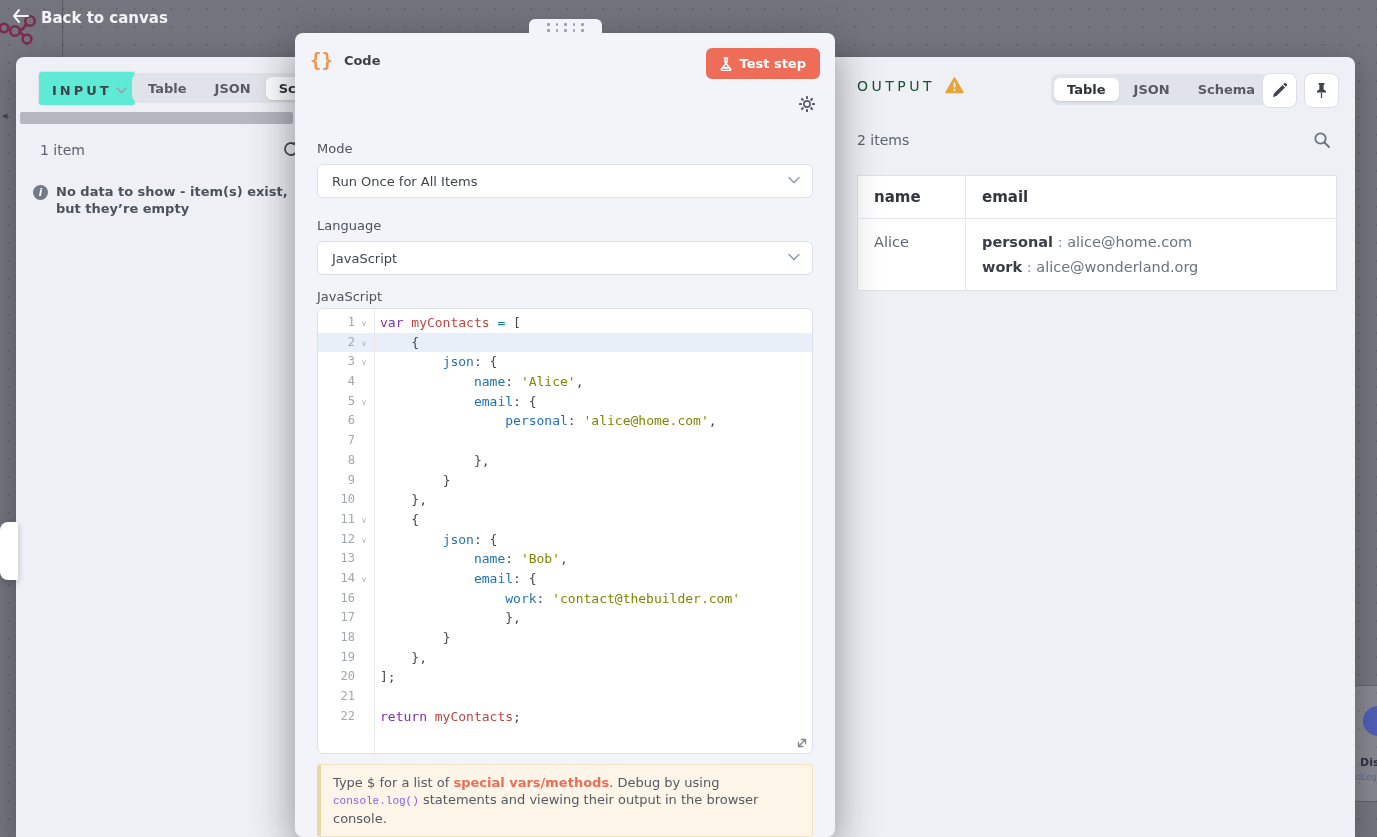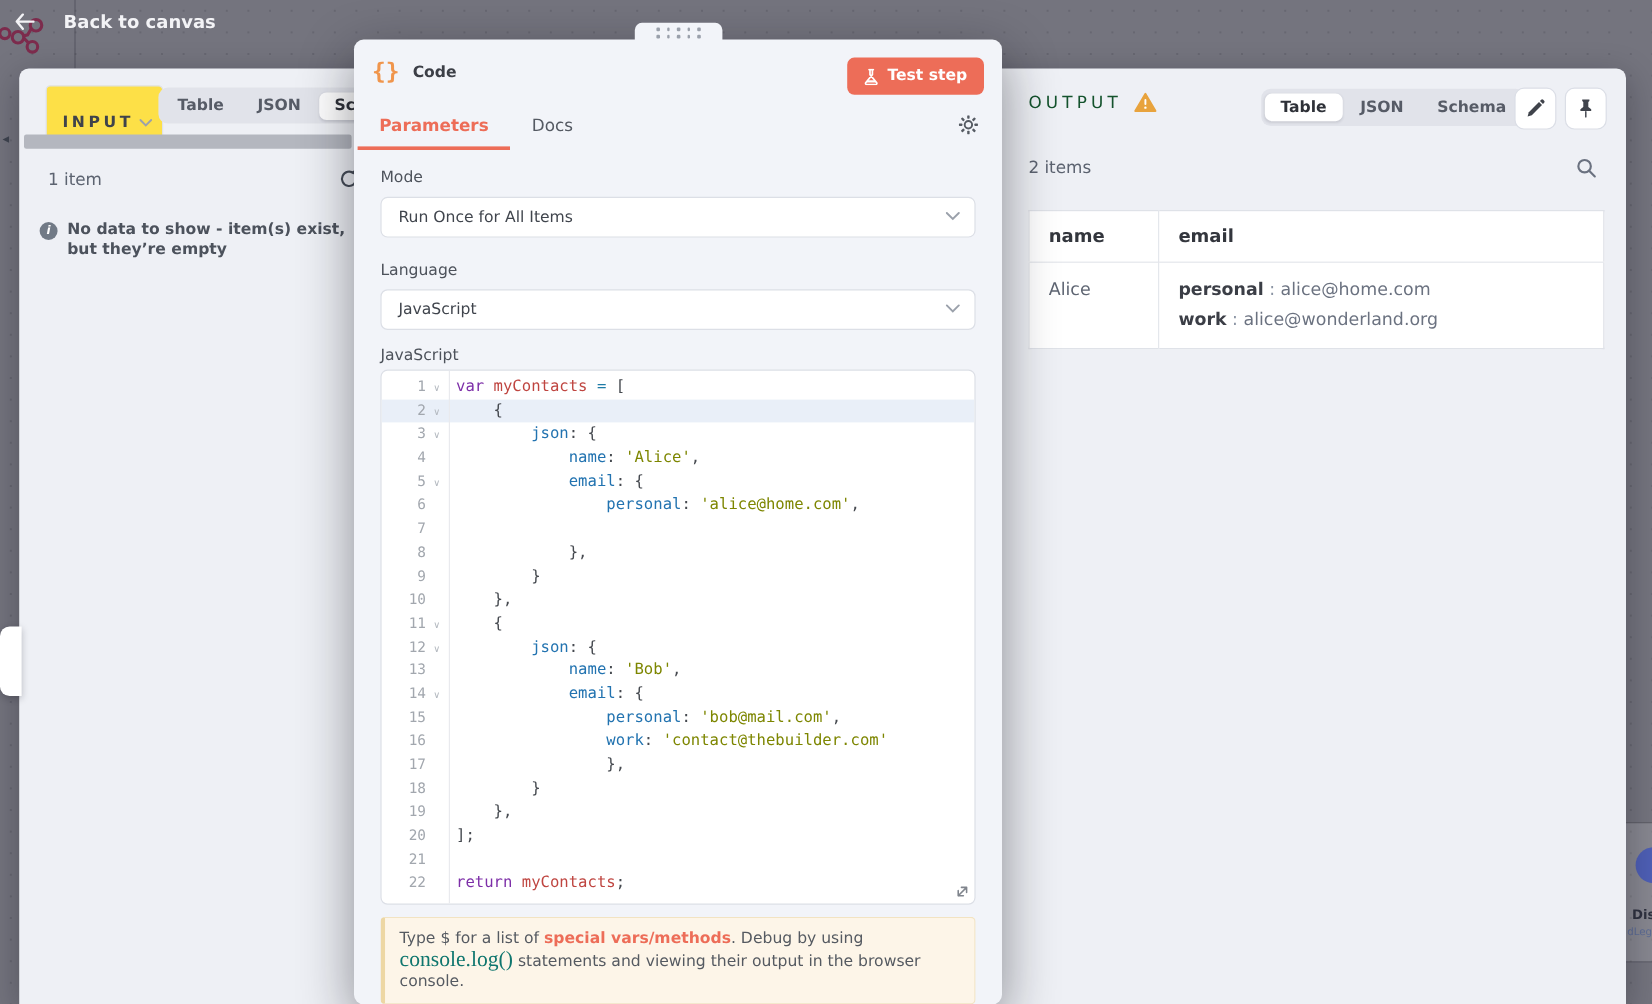--- a/index.html
+++ b/index.html
@@ -7,32 +7,32 @@
     width:1377px;height:837px;position:relative;overflow:hidden;
     background-color:#74747e;
     background-image:radial-gradient(rgba(35,35,45,.16) 1px, transparent 1.3px);
     background-size:18px 18px;
     font-family:"DejaVu Sans","Liberation Sans",sans-serif;
     -webkit-font-smoothing:antialiased;
   }
   .abs{position:absolute}
 
   
-  .back-link{left:12px;top:9px;display:flex;align-items:center;gap:24px;color:#f3f3f6;
+  .back-link{left:12px;top:9px;display:flex;align-items:flex-start;gap:12px;color:#f3f3f6;
     font-size:15px;font-weight:600;cursor:pointer;z-index:5}
   .top-divider{left:62px;top:0;width:1px;height:57px;background:rgba(25,25,35,.28);z-index:1}
   .logo{left:-2px;top:12px;z-index:4}
 
   
   .ndv{left:16px;top:57px;width:1339px;bottom:0;background:#eef0f5;
     border-radius:8px 8px 0 0;box-shadow:0 8px 28px rgba(10,10,20,.3);z-index:2}
 
   
-  .input-dd{left:22px;top:14px;height:29px;background:#fde047;border:1px solid #dfe2e8;border-radius:4px;
-    display:flex;align-items:center;padding:16px 8px 0 13px;gap:4px;cursor:pointer}
+  .input-dd{left:22px;top:14px;height:29px;background:#5eead4;border:1px solid #dfe2e8;border-radius:4px;
+    display:flex;align-items:center;padding:4px 8px 0 13px;gap:4px;cursor:pointer}
   .input-dd .lbl{font-size:13px;font-weight:700;letter-spacing:3px;color:#3f434b}
   .pill{background:#e1e3ea;border-radius:8px;display:flex;align-items:center;padding:3px;gap:2px}
   .pill-in{left:116px;top:16px;height:30px;box-sizing:border-box}
   .pill-out{left:1035px;top:17px;height:31px;box-sizing:border-box}
   .pill .tab{font-size:13px;font-weight:600;color:#565b66;padding:4px 13px;border-radius:6px;cursor:pointer;white-space:nowrap}
   .pill .tab.active{background:#fff;color:#2e3138;font-weight:700;box-shadow:0 1px 2px rgba(40,40,60,.12)}
   .hscroll{left:4px;top:55px;width:273px;height:12px;background:#b4b7bf;border-radius:2px;cursor:pointer}
   .hscroll-arrow{left:-14px;top:52px;color:#3a3f4a;font-size:11px;z-index:3;cursor:pointer}
   .items-count{font-size:14px;color:#5c6370}
   .count-in{left:24px;top:85px}
@@ -99,21 +99,21 @@
   .ln-fold{width:18px;text-align:center;color:#b3b8bf;font-size:8px;flex:none;font-family:"DejaVu Sans",sans-serif;line-height:21px}
   .ln-code{white-space:pre;padding-left:7px}
   .tk-kw{color:#7d2fa8}.tk-vr{color:#bf4540}.tk-op{color:#1e7ba6}
   .tk-pr{color:#2273b0}.tk-st{color:#7d8600}.tk-pn{color:#45494f}.tk-pl{color:#45494f}
   .resize{position:absolute;right:3px;bottom:3px;cursor:nwse-resize;z-index:3}
 
   .hint{position:absolute;left:22px;top:731px;width:496px;box-sizing:border-box;background:#fdf5e8;
     border:1px solid #f2e3c2;border-left:4px solid #edd7a4;border-radius:4px;padding:9px 12px;
     font-size:13px;color:#555a61;line-height:17px}
   .hint a{color:#ed6d58;font-weight:700;text-decoration:none;cursor:pointer}
-  .hint code{font-family:Liberation Serif, serif;font-size:18px;color:#0f766e;white-space:nowrap}
+  .hint code{font-family:Liberation Mono, monospace;font-size:11px;color:#8b5cf6;white-space:nowrap}
 
   
   .left-handle{left:0;top:522px;width:18px;height:58px;background:#fff;border-radius:8px 0 0 8px;
     box-shadow:0 2px 6px rgba(20,20,30,.25);z-index:3;cursor:pointer}
 
   
   .peek{left:1355px;top:685px;width:22px;height:115px;background:rgba(255,255,255,.14);
     border-top:1px solid rgba(30,30,40,.35);border-bottom:1px solid rgba(30,30,40,.35);overflow:hidden;z-index:1}
   .peek .node-circle{position:absolute;left:8px;top:20px;width:30px;height:30px;border-radius:50%;background:#4e5fb5}
   .peek .t1{position:absolute;left:5px;top:70px;font-size:11px;font-weight:700;color:#2f3240;white-space:nowrap}
@@ -250,24 +250,20 @@
     <span class="m-title">Code</span>
   </div>
   <div class="test-btn">
     <svg width="12" height="14" viewBox="0 0 12 14">
       <path d="M4.2 1 H7.8 M5 1.5 V5.2 L10.6 12 A0.9 0.9 0 0 1 9.9 13.4 H2.1 A0.9 0.9 0 0 1 1.4 12 L7 5.2 V1.5" stroke="#fff" stroke-width="1.4" fill="none" stroke-linecap="round" stroke-linejoin="round"></path>
       <path d="M3.2 9.8 H8.8 L10.2 11.8 H1.8 Z" fill="#fff"></path>
     </svg>
     <span>Test step</span>
   </div>
 
-  <div class="m-tabs">
-    <span class="m-tab active">Parameters</span>
-    <span class="m-tab plain">Docs</span>
-  </div>
   <svg class="gear" width="16" height="16" viewBox="0 0 16 16">
     <g fill="#565b63">
       <circle cx="8" cy="8" r="3.1" fill="none" stroke="#565b63" stroke-width="1.6"></circle>
       <g>
         <rect x="7" y="0" width="2" height="3" rx="0.6"></rect>
           <rect x="7" y="13" width="2" height="3" rx="0.6"></rect>
         <rect x="0" y="7" width="3" height="2" rx="0.6"></rect>
           <rect x="13" y="7" width="3" height="2" rx="0.6"></rect>
         <rect x="7" y="0" width="2" height="3" rx="0.6" transform="rotate(45 8 8)"></rect>
         <rect x="7" y="13" width="2" height="3" rx="0.6" transform="rotate(45 8 8)"></rect>
@@ -360,25 +356,20 @@
           <span class="ln-num">13</span>
           <span class="ln-fold"></span>
           <span class="ln-code"><span class="tk-pl">            </span><span class="tk-pr">name</span><span class="tk-pn">: </span><span class="tk-st">'Bob'</span><span class="tk-pn">,</span></span>
         </div>
         <div class="cm-line">
           <span class="ln-num">14</span>
           <span class="ln-fold">∨</span>
           <span class="ln-code"><span class="tk-pl">            </span><span class="tk-pr">email</span><span class="tk-pn">: {</span></span>
         </div>
         <div class="cm-line">
-          <span class="ln-num">15</span>
-          <span class="ln-fold"></span>
-          <span class="ln-code"><span class="tk-pl">                </span><span class="tk-pr">personal</span><span class="tk-pn">: </span><span class="tk-st">'bob@mail.com'</span><span class="tk-pn">,</span></span>
-        </div>
-        <div class="cm-line">
           <span class="ln-num">16</span>
           <span class="ln-fold"></span>
           <span class="ln-code"><span class="tk-pl">                </span><span class="tk-pr">work</span><span class="tk-pn">: </span><span class="tk-st">'contact@thebuilder.com'</span></span>
         </div>
         <div class="cm-line">
           <span class="ln-num">17</span>
           <span class="ln-fold"></span>
           <span class="ln-code"><span class="tk-pl">                </span><span class="tk-pn">},</span></span>
         </div>
         <div class="cm-line">

